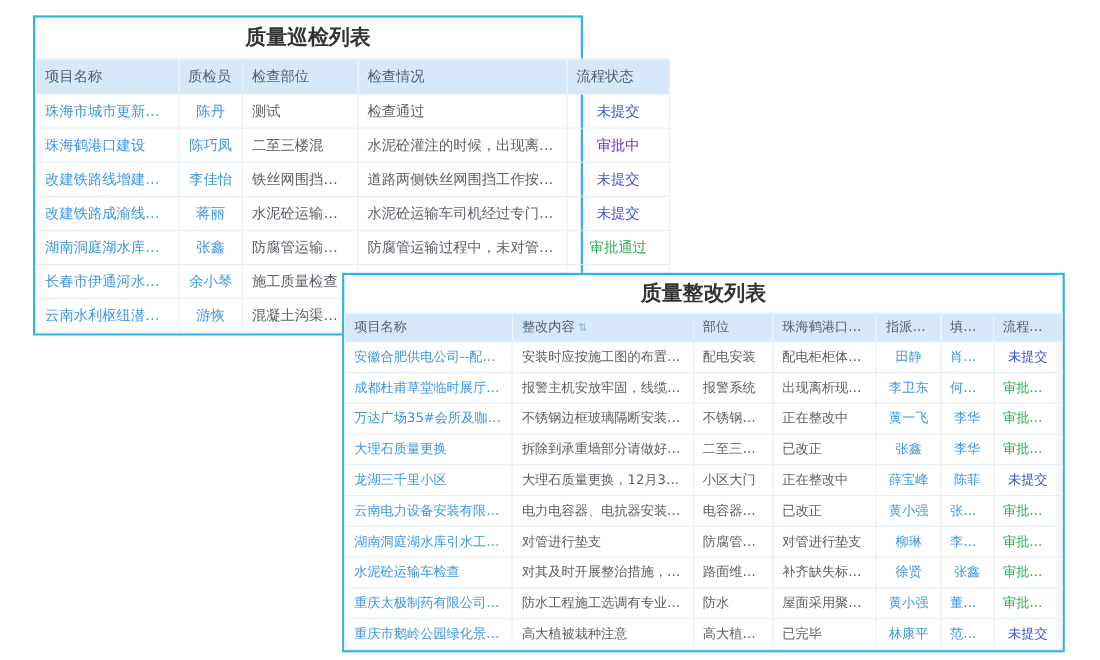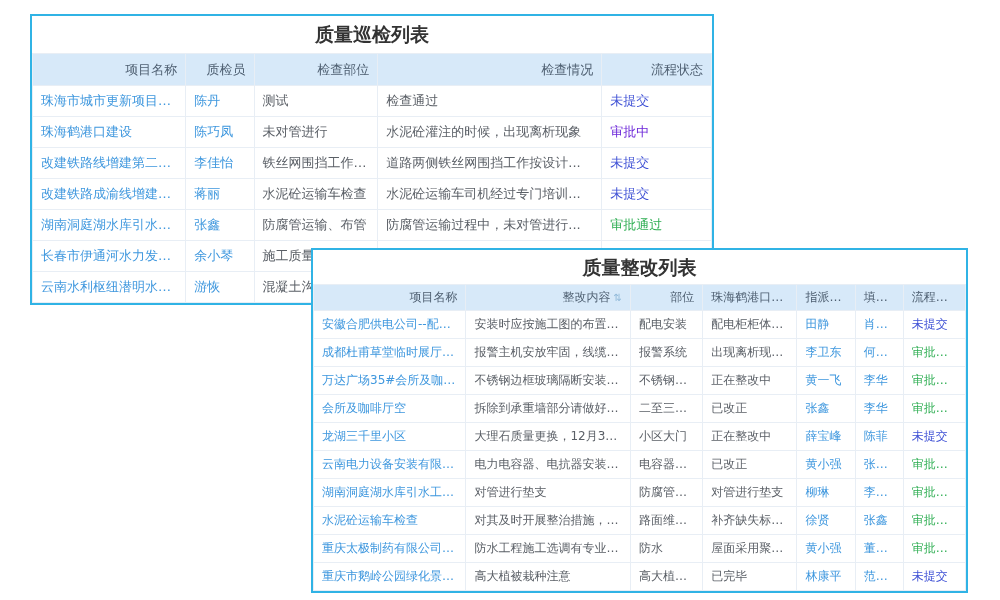--- a/index.html
+++ b/index.html
@@ -7,45 +7,45 @@
     width:1000px;height:600px;position:relative;overflow:hidden;
     background:#ffffff;
     font-family:"DejaVu Sans","Liberation Sans",sans-serif;
   }
   .panel{
     position:absolute;
     background:#ffffff;
     border:2px solid #30b3e5;
     box-sizing:border-box;
   }
-  #panel-inspection{left:30px;top:14px;width:684px;z-index:1;}
+  #panel-inspection{left:30px;top:14px;width:500px;z-index:1;}
   #panel-rectification{left:311px;top:248px;width:657px;z-index:2;}
   .panel-title{
     text-align:center;font-weight:bold;color:#333;
     font-size:19px;
   }
   #panel-inspection .panel-title{height:37px;line-height:37px;}
   #panel-rectification .panel-title{height:34px;line-height:34px;}
   table{width:100%;border-collapse:collapse;table-layout:fixed;}
   th,td{
     border:1px solid #e8eef5;
     padding:0 8px;
     overflow:hidden;white-space:nowrap;text-overflow:ellipsis;
     box-sizing:border-box;
   }
   th{
-    background:#d7e9f9;color:#4e5f71;font-weight:normal;text-align:right;
+    background:#d7e9f9;color:#4e5f71;font-weight:normal;text-align:left;
   }
   td{color:#5a5f66;}
   #panel-inspection th{height:32px;font-size:13px;}
   #panel-inspection td{height:31px;font-size:13px;}
   #panel-rectification th{height:26px;font-size:12px;}
   #panel-rectification td{height:28px;font-size:12px;}
   .al{text-align:left;}
-  .ac{}
+  .ac{text-align:center;}
   .link{color:#3e97de;cursor:pointer;}
   .sort-icon{
     color:#8fb8d8;font-size:10px;margin-left:3px;cursor:pointer;
   }
 </style>
 </head>
 <body>
 
 <div class="panel" id="panel-inspection">
   <div class="panel-title">质量巡检列表</div>
@@ -70,21 +70,21 @@
       <tr>
         <td class="al link">珠海市城市更新项目紫...</td>
         <td class="ac link">陈丹</td>
         <td class="al">测试</td>
         <td class="al">检查通过</td>
         <td class="ac" style="color: rgb(63, 81, 213);">未提交</td>
       </tr>
       <tr>
         <td class="al link">珠海鹤港口建设</td>
         <td class="ac link">陈巧凤</td>
-        <td class="al">未对管进行</td>
+        <td class="al">二至三楼混</td>
         <td class="al">水泥砼灌注的时候，出现离析现象</td>
         <td class="ac" style="color: #6d28d9;">审批中</td>
       </tr>
       <tr>
         <td class="al link">改建铁路线增建第二线...</td>
         <td class="ac link">李佳怡</td>
         <td class="al">铁丝网围挡工作检查</td>
         <td class="al">道路两侧铁丝网围挡工作按设计...</td>
         <td class="ac" style="color: rgb(63, 81, 213);">未提交</td>
       </tr>
@@ -167,21 +167,21 @@
       <tr>
         <td class="al link">万达广场35#会所及咖啡厅空...</td>
         <td class="al">不锈钢边框玻璃隔断安装不牢...</td>
         <td class="al">不锈钢安装...</td>
         <td class="al">正在整改中</td>
         <td class="ac link">黄一飞</td>
         <td class="ac link">李华</td>
         <td class="ac" style="color: rgb(47, 174, 83);">审批通过</td>
       </tr>
       <tr>
-        <td class="al link">会所及咖啡厅空</td>
+        <td class="al link">大理石质量更换</td>
         <td class="al">拆除到承重墙部分请做好加固...</td>
         <td class="al">二至三楼混...</td>
         <td class="al">已改正</td>
         <td class="ac link">张鑫</td>
         <td class="ac link">李华</td>
         <td class="ac" style="color: rgb(47, 174, 83);">审批通过</td>
       </tr>
       <tr>
         <td class="al link">龙湖三千里小区</td>
         <td class="al">大理石质量更换，12月31日之...</td>

